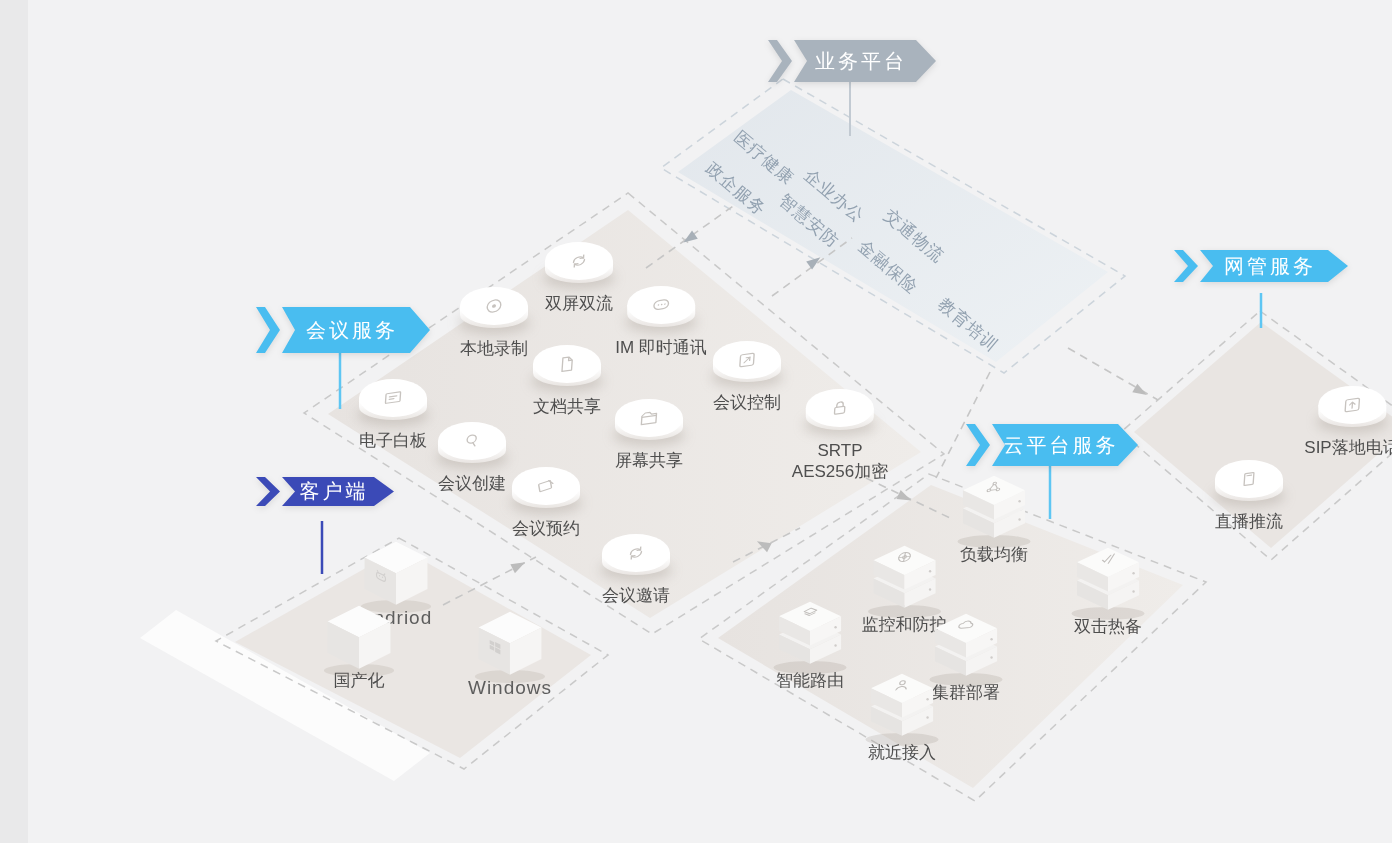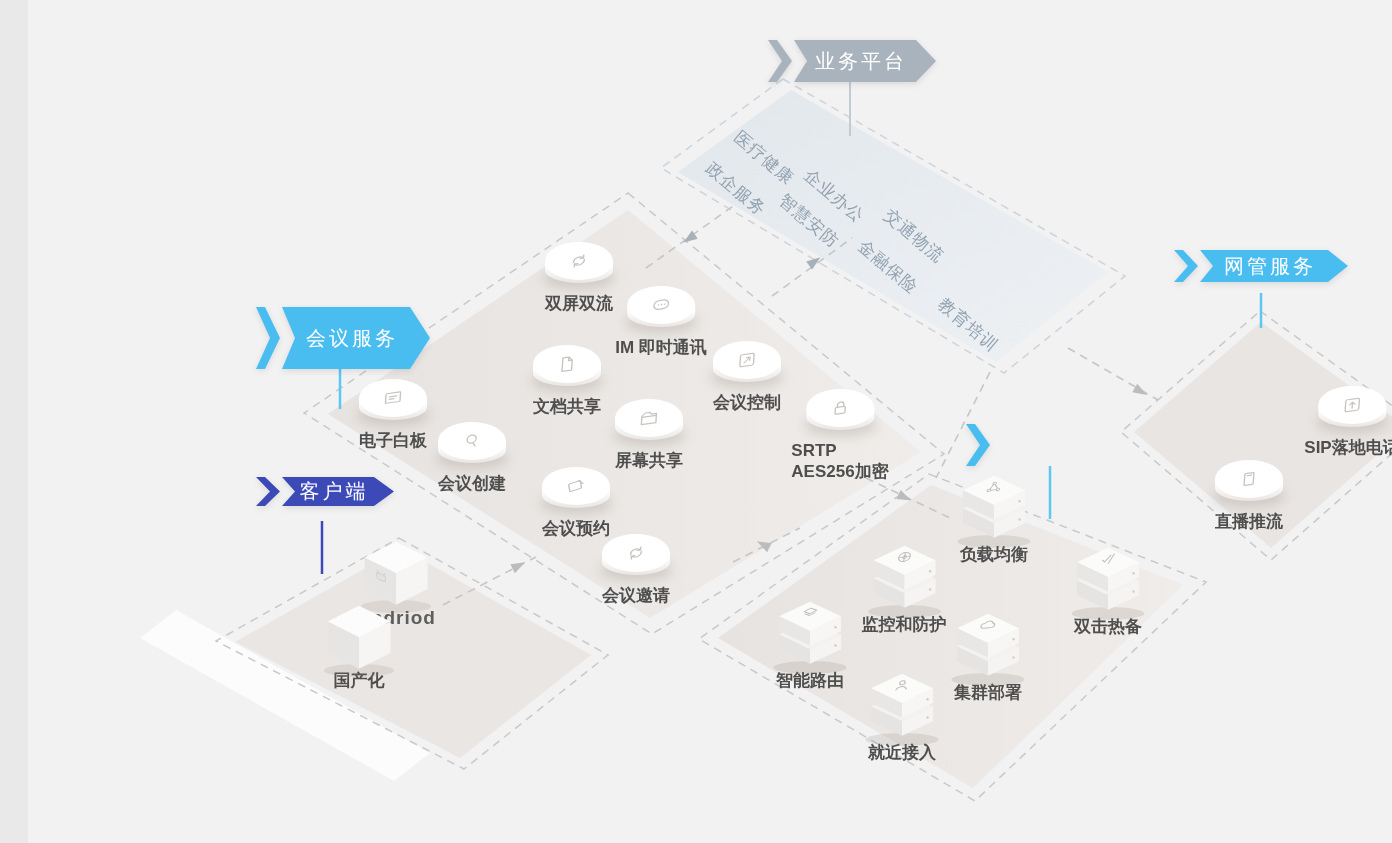--- a/index.html
+++ b/index.html
@@ -14,21 +14,21 @@
   .banner .bbody{flex:1;background:var(--c);display:flex;align-items:center;justify-content:center;
     clip-path:polygon(0 0,calc(100% - 20px) 0,100% 50%,calc(100% - 20px) 100%,0 100%,13px 50%);
     color:#fff;font-size:20px;letter-spacing:3px;padding:0 16px 0 8px;white-space:nowrap;}
 
   
   .biz{position:absolute;font-size:17px;color:#92a1b0;letter-spacing:1px;white-space:nowrap;
     transform:translate(-50%,-50%) rotate(40deg);}
 
   
   .node{position:absolute;display:flex;flex-direction:column;align-items:center;transform:translateX(-50%);}
-  .nlabel{margin-top:2px;font-size:17px;color:#4e4e4e;white-space:pre;line-height:1.25;font-weight:bold;}
+  .nlabel{margin-top:2px;font-size:17px;color:#4e4e4e;white-space:pre;text-align:center;line-height:1.25;}
   .nlabel.en{font-size:19px;color:#5d5d5d;letter-spacing:1px;}
 
   
   .puckwrap{position:relative;width:72px;height:50px;}
   .puckwrap .shadow{position:absolute;left:0;top:26px;width:72px;height:22px;border-radius:50%;
     background:rgba(140,128,118,.28);filter:blur(6px);}
   .puckwrap .side{position:absolute;left:2px;top:20px;width:68px;height:22px;
     background:linear-gradient(180deg,#ffffff 20%,#e9e5e2 100%);
     border-radius:0 0 34px 34px / 0 0 13px 13px;}
   .puckwrap .top{position:absolute;left:2px;top:1px;width:68px;height:38px;border-radius:50%;
@@ -266,34 +266,37 @@
       <line x1="1233" y1="293" x2="1233" y2="328" stroke="#5ec6f3" stroke-width="2.5"></line>
     </g>
   </svg>
 
   <div class="banner" style="left:740px;top:40px;width:168px;height:42px;--c:#a9b3bd">
     <i class="tail"></i>
     <div class="bbody">
         <span>业务平台</span>
       </div>
   </div>
-  <div class="banner" style="left:228px;top:307px;width:174px;height:62px;--c:#49bdf0">
+  <div class="banner" style="left:228px;top:307px;width:174px;height:46px;--c:#49bdf0">
     <i class="tail"></i>
     <div class="bbody">
         <span>会议服务</span>
       </div>
   </div>
   <div class="banner" style="left:228px;top:477px;width:138px;height:29px;--c:#3b4ab7">
     <i class="tail"></i>
     <div class="bbody">
         <span>客户端</span>
       </div>
   </div>
   <div class="banner" style="left:938px;top:424px;width:172px;height:42px;--c:#49bdf0">
     <i class="tail"></i>
+    <div class="bbody">
+        <span>云平台服务</span>
+      </div>
   </div>
   <div class="banner" style="left:1146px;top:250px;width:174px;height:32px;--c:#49bdf0">
     <i class="tail"></i>
     <div class="bbody">
         <span>网管服务</span>
       </div>
   </div>
 
   <div class="biz" style="left:736px;top:158px">医疗健康</div>
   <div class="biz" style="left:806px;top:196px">企业办公</div>
@@ -308,20 +311,32 @@
         <i class="shadow"></i>
         <i class="side"></i>
         <i class="top">
           <svg class="nicon">
             <use href="#i-sync"></use>
           </svg>
         </i>
       </div>
     <div class="nlabel">双屏双流</div>
   </div>
+  <div class="node" style="left:466px;top:286px">
+    <div class="puckwrap">
+        <i class="shadow"></i>
+        <i class="side"></i>
+        <i class="top">
+          <svg class="nicon">
+            <use href="#i-record"></use>
+          </svg>
+        </i>
+      </div>
+    <div class="nlabel">本地录制</div>
+  </div>
   <div class="node" style="left:633px;top:285px">
     <div class="puckwrap">
         <i class="shadow"></i>
         <i class="side"></i>
         <i class="top">
           <svg class="nicon">
             <use href="#i-chat"></use>
           </svg>
         </i>
       </div>
@@ -393,21 +408,21 @@
         <i class="shadow"></i>
         <i class="side"></i>
         <i class="top">
           <svg class="nicon">
             <use href="#i-search"></use>
           </svg>
         </i>
       </div>
     <div class="nlabel">会议创建</div>
   </div>
-  <div class="node" style="left:548px;top:466px">
+  <div class="node" style="left:518px;top:466px">
     <div class="puckwrap">
         <i class="shadow"></i>
         <i class="side"></i>
         <i class="top">
           <svg class="nicon">
             <use href="#i-tablet"></use>
           </svg>
         </i>
       </div>
     <div class="nlabel">会议预约</div>
@@ -437,20 +452,31 @@
     <div class="nlabel en">Andriod</div>
   </div>
   <div class="node" style="left:331px;top:610px">
     <div class="cubewrap">
       <svg class="cube-svg" viewBox="0 0 80 82">
           <use href="#cube"></use>
         </svg>
     </div>
     <div class="nlabel">国产化</div>
   </div>
+  <div class="node" style="left:482px;top:616px">
+    <div class="cubewrap">
+      <svg class="cube-svg" viewBox="0 0 80 82">
+          <use href="#cube"></use>
+        </svg>
+      <svg class="cicon" viewBox="0 0 24 24">
+          <use href="#i-windows"></use>
+        </svg>
+    </div>
+    <div class="nlabel en">Windows</div>
+  </div>
 
   <div class="node" style="left:966px;top:470px">
     <div class="stackwrap">
       <svg class="stack-svg" viewBox="0 0 92 86">
           <use href="#stack"></use>
         </svg>
       <svg class="sicon" viewBox="0 0 24 24">
           <use href="#i-share3"></use>
         </svg>
     </div>
@@ -482,21 +508,21 @@
     <div class="stackwrap">
       <svg class="stack-svg" viewBox="0 0 92 86">
           <use href="#stack"></use>
         </svg>
       <svg class="sicon" viewBox="0 0 24 24">
           <use href="#i-layers"></use>
         </svg>
     </div>
     <div class="nlabel">智能路由</div>
   </div>
-  <div class="node" style="left:960px;top:608px">
+  <div class="node" style="left:938px;top:608px">
     <div class="stackwrap">
       <svg class="stack-svg" viewBox="0 0 92 86">
           <use href="#stack"></use>
         </svg>
       <svg class="sicon" viewBox="0 0 24 24">
           <use href="#i-cloud"></use>
         </svg>
     </div>
     <div class="nlabel">集群部署</div>
   </div>

